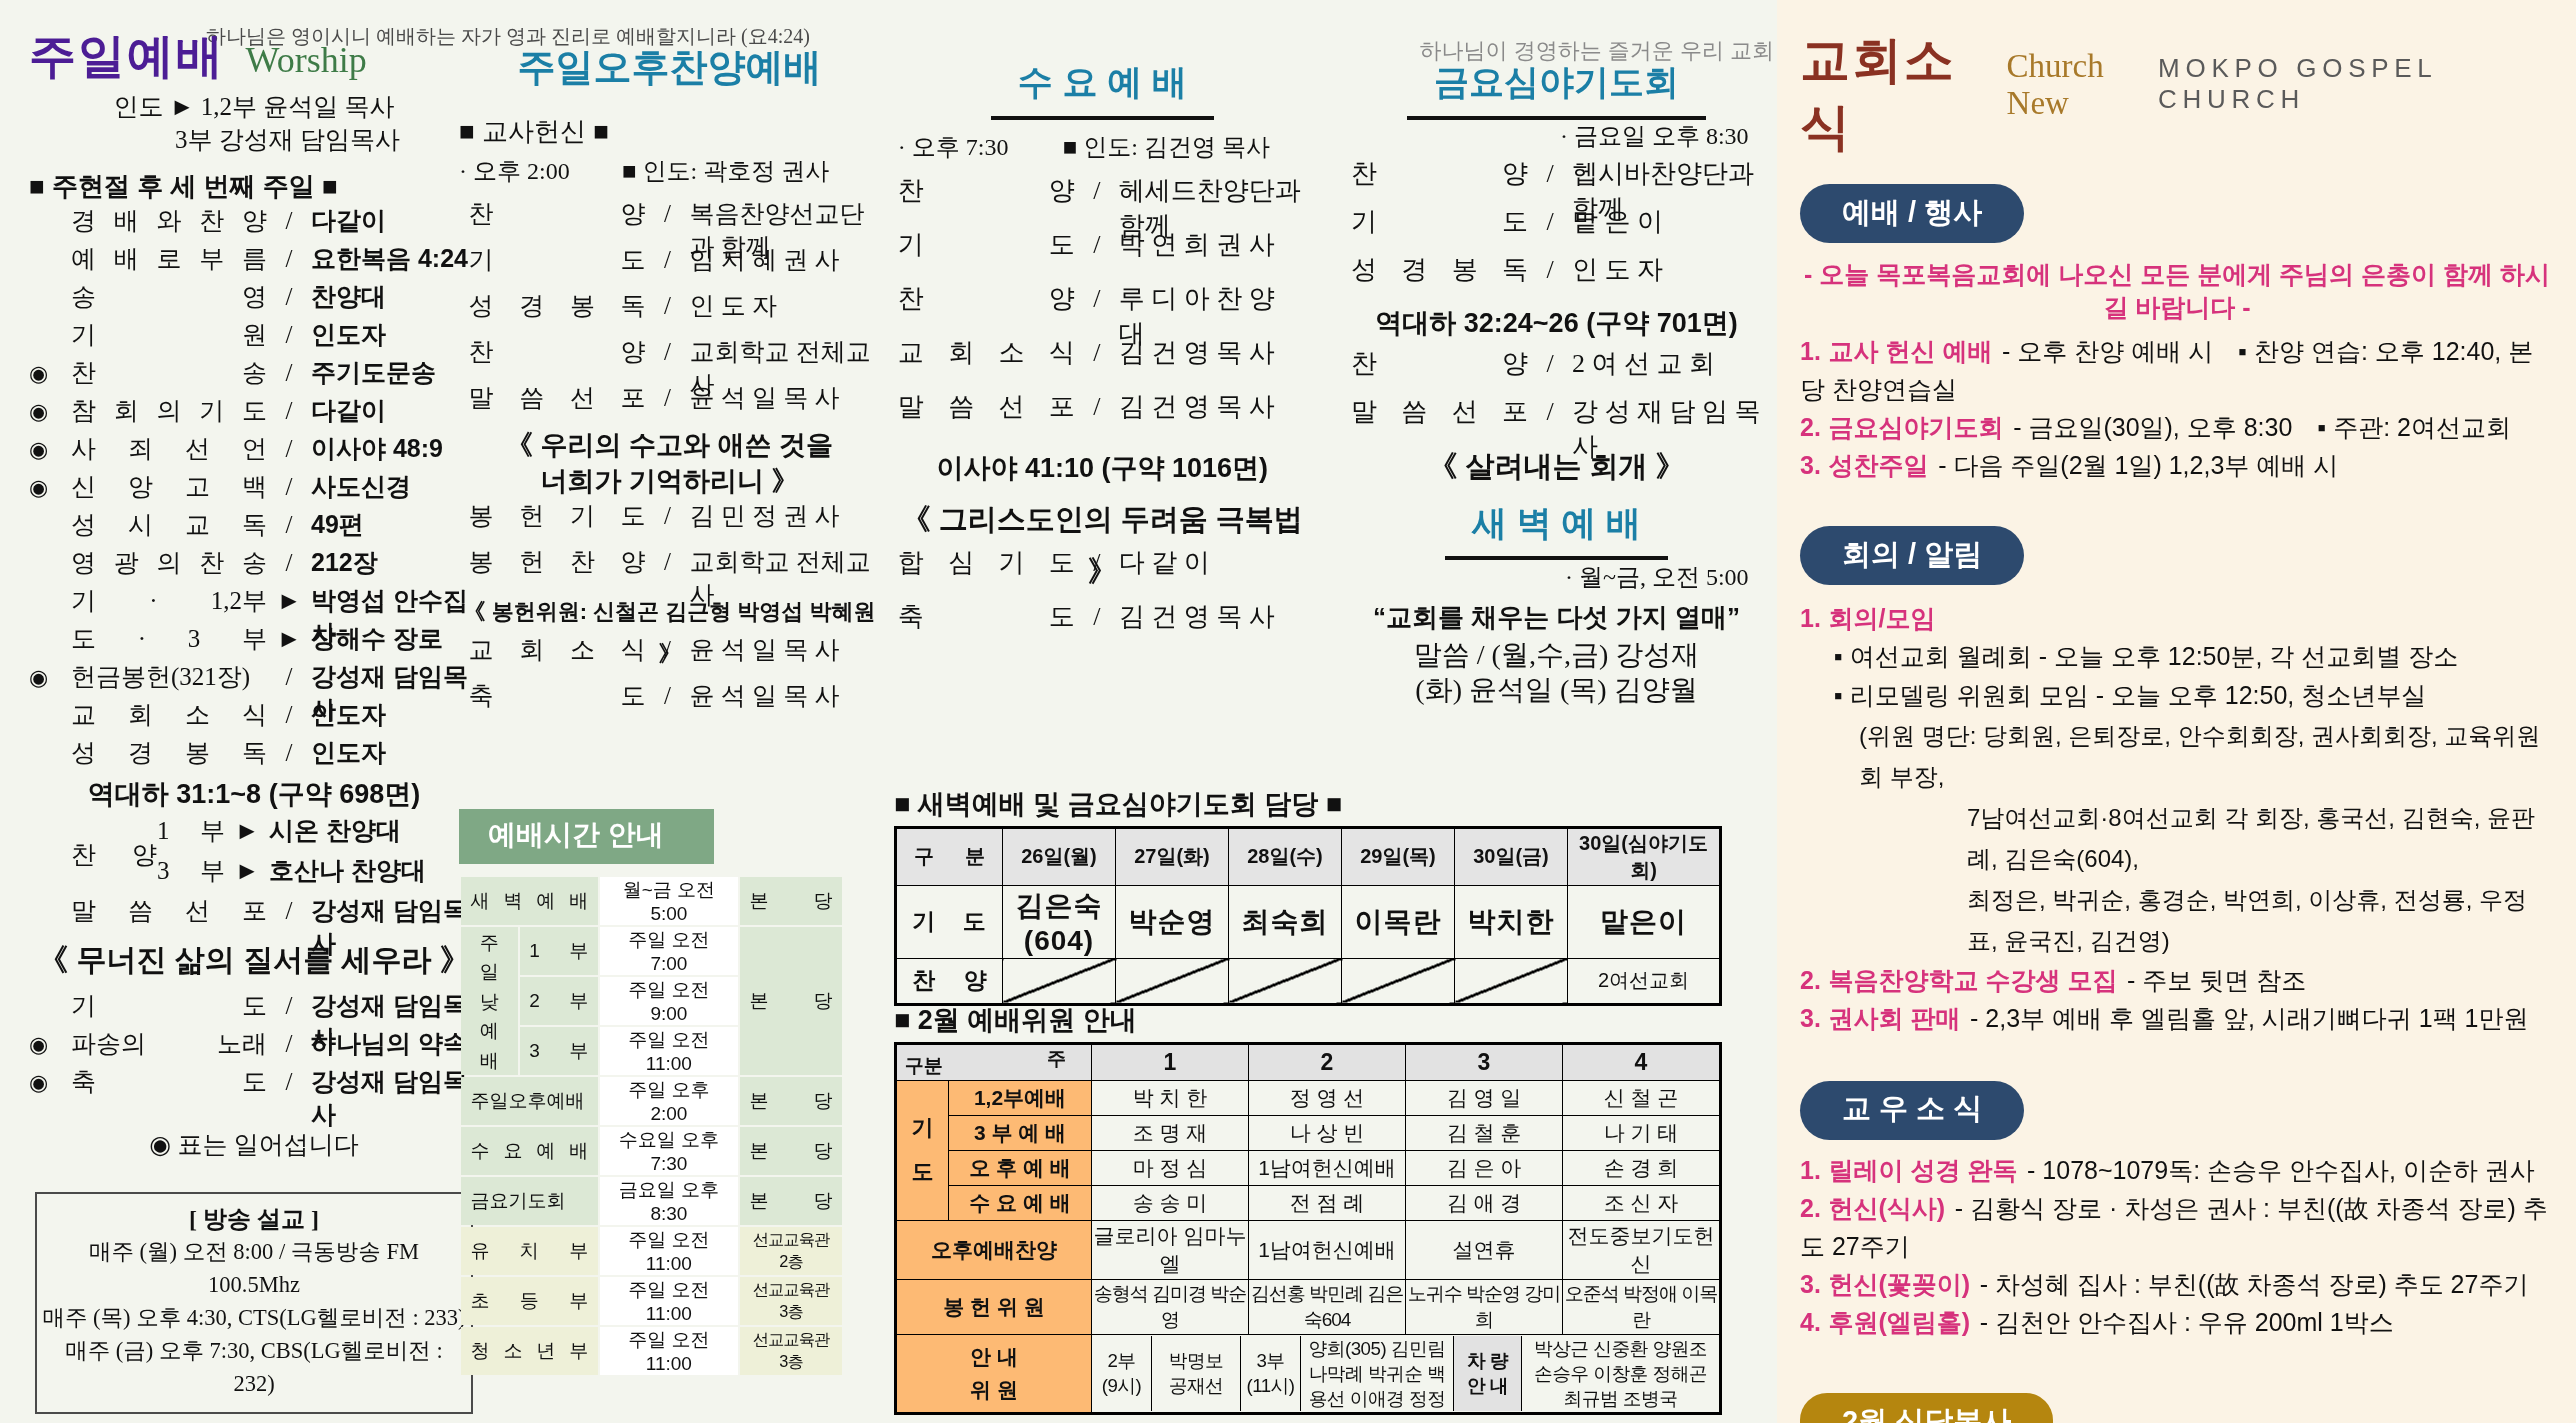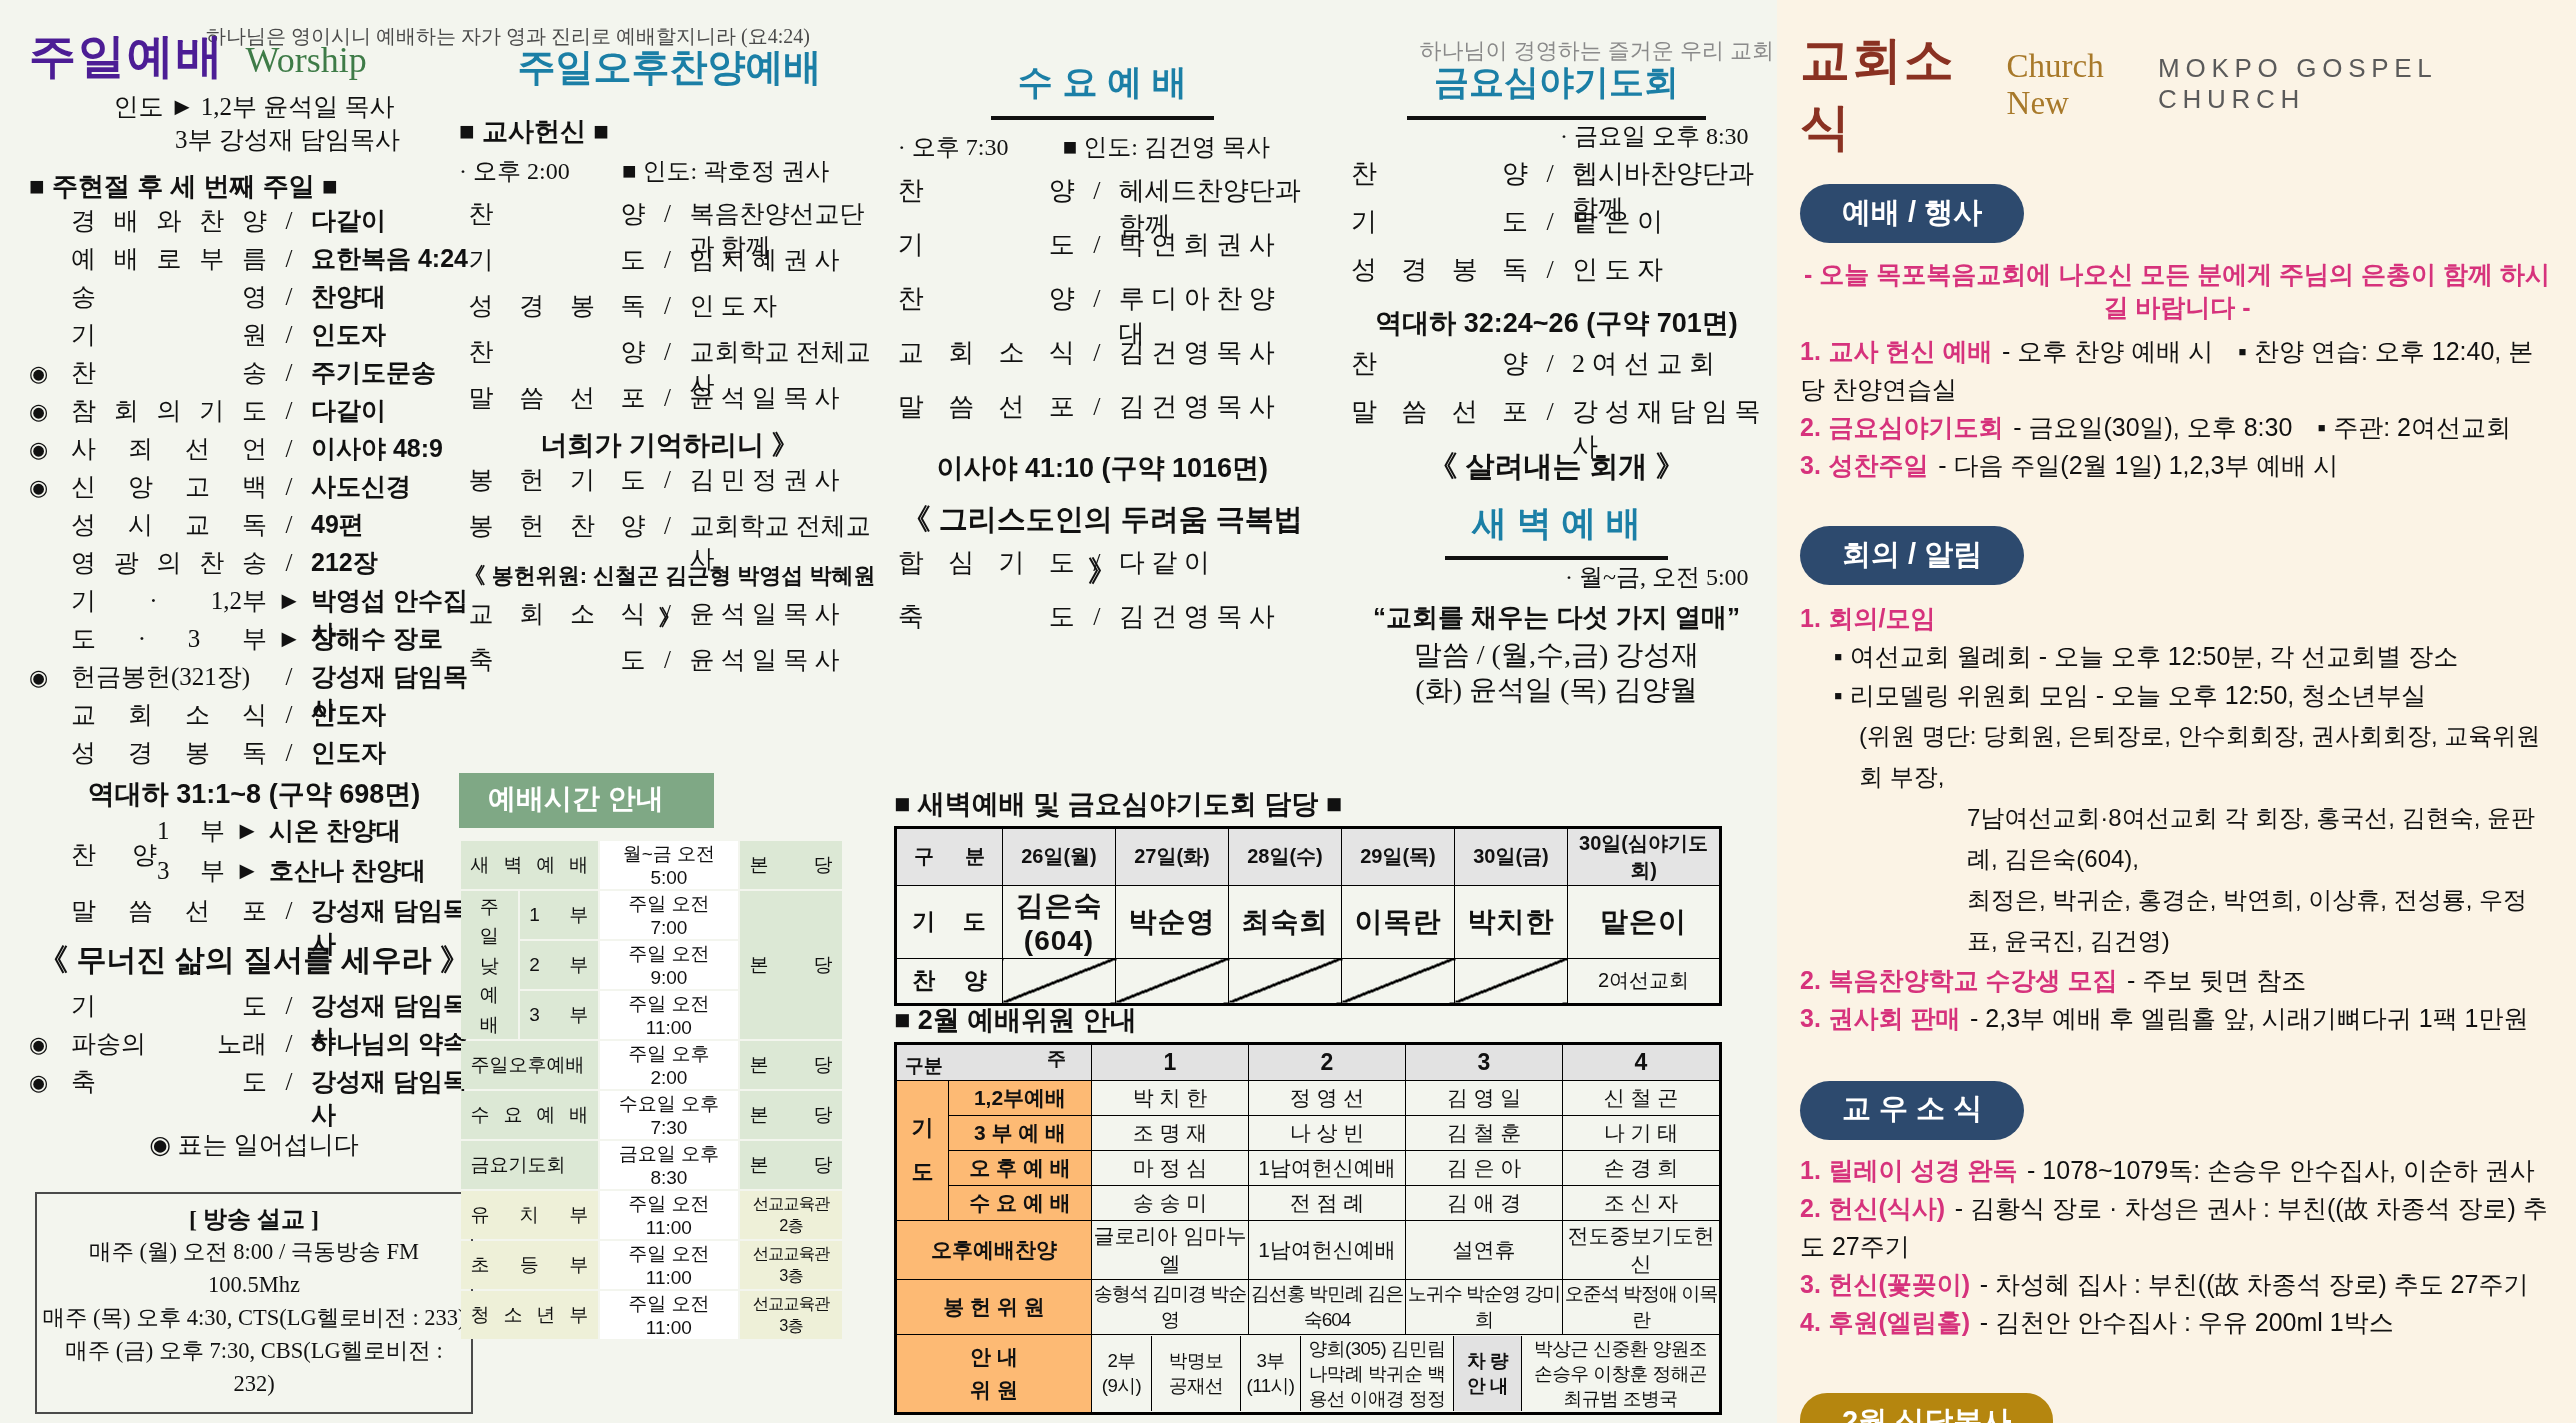--- a/index.html
+++ b/index.html
@@ -36,21 +36,21 @@
   .pg-part{width:68px;}
   .sermon1{margin:7.7px 0;text-align:center;font-size:30px;font-weight:bold;}
   .stand-note{margin-top:25px;text-align:center;font-size:25px;font-family:"Liberation Serif",serif;}
   .bc-box{margin:31px 5.7px 0 5.7px;border:2.9px solid #4a4a4a;padding:9.6px 5.7px 11.5px 5.7px;text-align:center;font-family:"Liberation Serif",serif;}
   .bc-title{font-size:24px;font-weight:bold;}
   .bc-line{font-size:22.5px;line-height:33px;}
 
   
   .col2{position:absolute;left:459px;top:0;width:421px;}
   .a-title{margin-top:42px;text-align:center;font-size:38px;font-weight:bold;color:#1b7fa6;}
-  .a-section{margin-top:21px;font-size:26px;font-weight:bold;}
+  .a-section{margin-top:21px;font-size:26px;font-weight:normal;}
   .a-timeline{display:flex;margin-top:5.7px;height:42px;align-items:baseline;font-size:24px;}
   .a-time{width:163px;}
   .col2 .srow{height:46px;font-size:25px;font-family:"Liberation Serif",serif;}
   .col2 .slab{width:177px;}
   .col2 .srow{padding-left:9.6px;}
   .a-scrip{height:46px;line-height:46px;text-align:center;font-size:27px;font-weight:bold;}
   .a-sermon{text-align:center;font-size:27px;font-weight:bold;line-height:36px;}
   .a-note{height:42px;line-height:42px;text-align:center;font-size:22px;font-weight:bold;}
   .sch-badge{margin-top:84px;display:inline-block;background:#7fa885;color:#fff;font-size:28px;font-weight:bold;padding:7.7px 50px 9.6px 29px;}
   .sch{margin-top:11.5px;border-collapse:separate;border-spacing:2.9px;width:385px;}
@@ -354,20 +354,21 @@
         <span class="ssep">/</span>
         <span class="sval">교회학교 전체교사</span>
       </div>
         <div class="srow">
         <span class="slab tjust">말 씀 선 포</span>
         <span class="ssep">/</span>
         <span class="sval">윤 석 일  목 사</span>
       </div>
       </div>
 
+    <div class="a-sermon">《 우리의 수고와 애쓴 것을</div>
     <div class="a-sermon">너희가 기억하리니 》</div>
 
     <div>
         <div class="srow">
         <span class="slab tjust">봉 헌 기 도</span>
         <span class="ssep">/</span>
         <span class="sval">김 민 정  권 사</span>
       </div>
         <div class="srow">
         <span class="slab tjust">봉 헌 찬 양</span>

